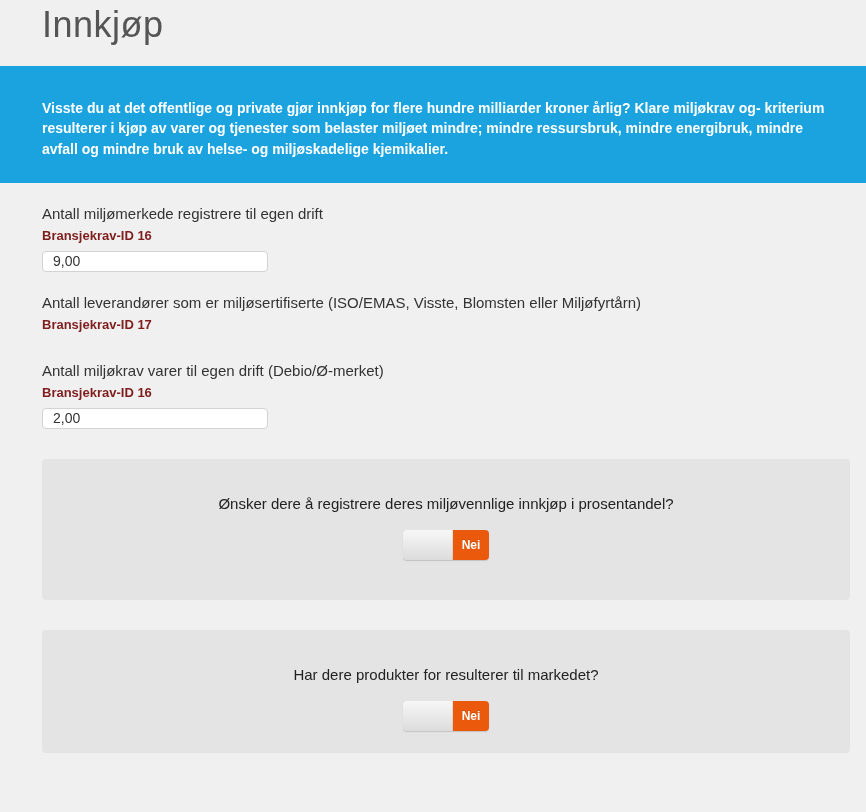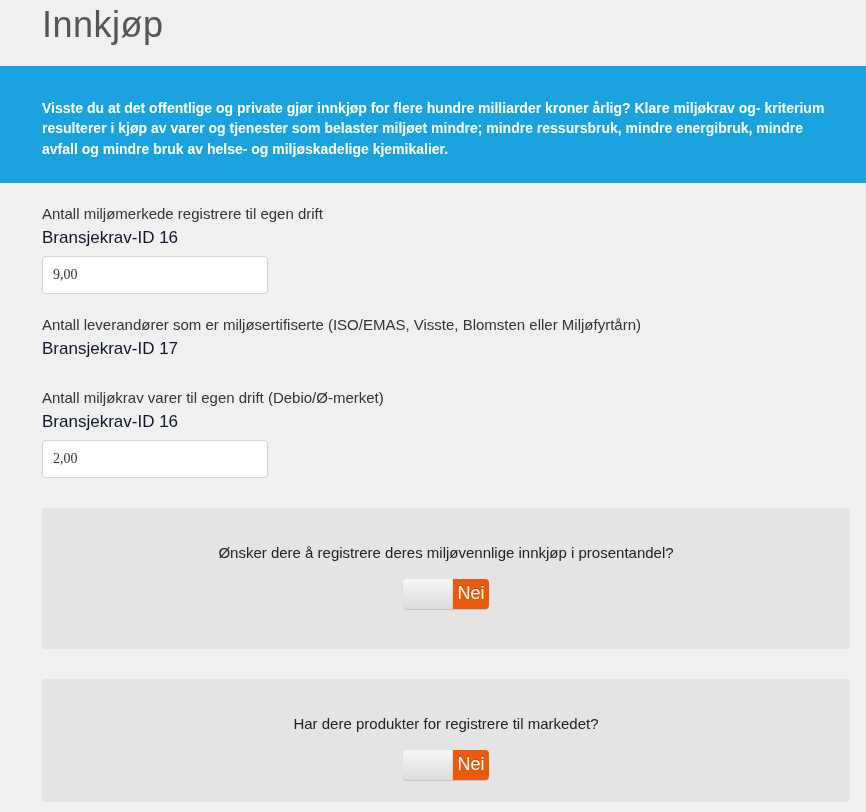--- a/index.html
+++ b/index.html
@@ -39,35 +39,35 @@
     .field-block {
       padding: 22px 42px 0 42px;
     }
     .field-label {
       font-size: 15px;
       color: #333;
       font-weight: 400;
       margin-bottom: 6px;
     }
     .field-meta {
-      font-size: 17px;
-      font-weight: 400;
-      color: #0f172a;
+      font-size: 13px;
+      font-weight: 700;
+      color: #7f1d1d;
       margin-bottom: 8px;
     }
     .field-input {
       width: 226px;
-      height: 38px;
+      height: 21px;
       border: 1px solid #d3d3d3;
       border-radius: 4px;
       background: #ffffff;
       font-size: 14px;
       color: #333;
       padding: 0 10px;
-      font-family: Liberation Serif, serif;
+      font-family: Liberation Sans, sans-serif;
     }
     .panel {
       margin: 30px 16px 0 42px;
       background: #e4e4e4;
       border-radius: 4px;
       padding: 36px 30px 36px 30px;
       text-align: center;
     }
     .panel + .panel {
       margin-top: 30px;
@@ -90,22 +90,22 @@
     }
     .toggle .knob {
       width: 50px;
       background: linear-gradient(to bottom, #f7f7f7 0%, #dcdcdc 100%);
       border-right: 1px solid rgba(0,0,0,0.08);
     }
     .toggle .state {
       width: 36px;
       background: #eb5a0c;
       color: #ffffff;
-      font-weight: 400;
-      font-size: 18px;
+      font-weight: 700;
+      font-size: 12px;
       display: flex;
       align-items: center;
       justify-content: center;
       text-shadow: 0 -1px 0 rgba(0,0,0,0.15);
     }
   </style>
 </head>
 <body>
 
 <div class="page">
@@ -135,21 +135,21 @@
 
     <div class="panel">
       <div class="panel-question">Ønsker dere å registrere deres miljøvennlige innkjøp i prosentandel?</div>
       <div class="toggle">
         <div class="knob"></div>
         <div class="state">Nei</div>
       </div>
     </div>
 
     <div class="panel" style="padding-bottom:18px;">
-      <div class="panel-question">Har dere produkter for registrere til markedet?</div>
+      <div class="panel-question">Har dere produkter for resulterer til markedet?</div>
       <div class="toggle">
         <div class="knob"></div>
         <div class="state">Nei</div>
       </div>
     </div>
 
   </div>
 </div>
 
 </body></html>

